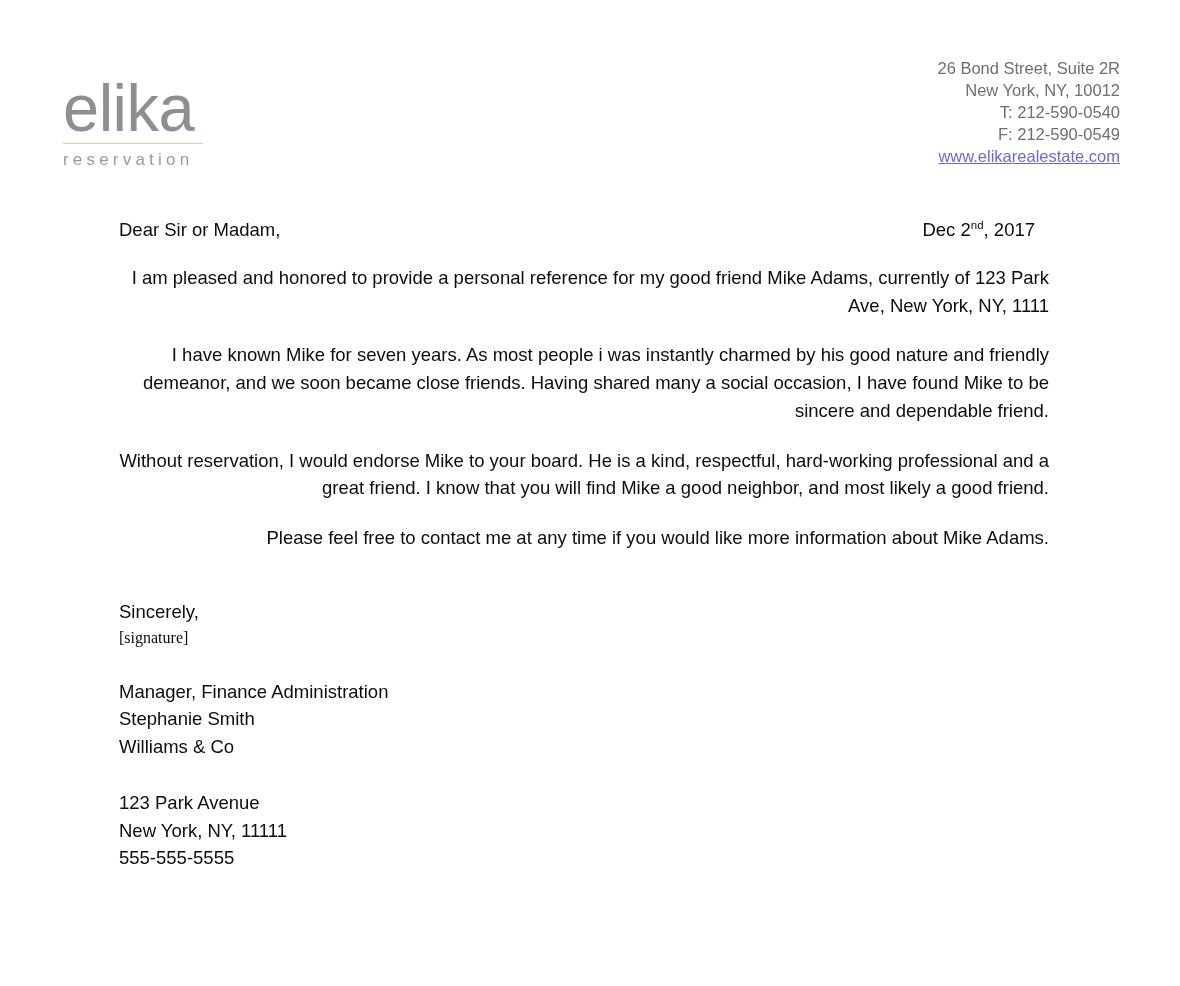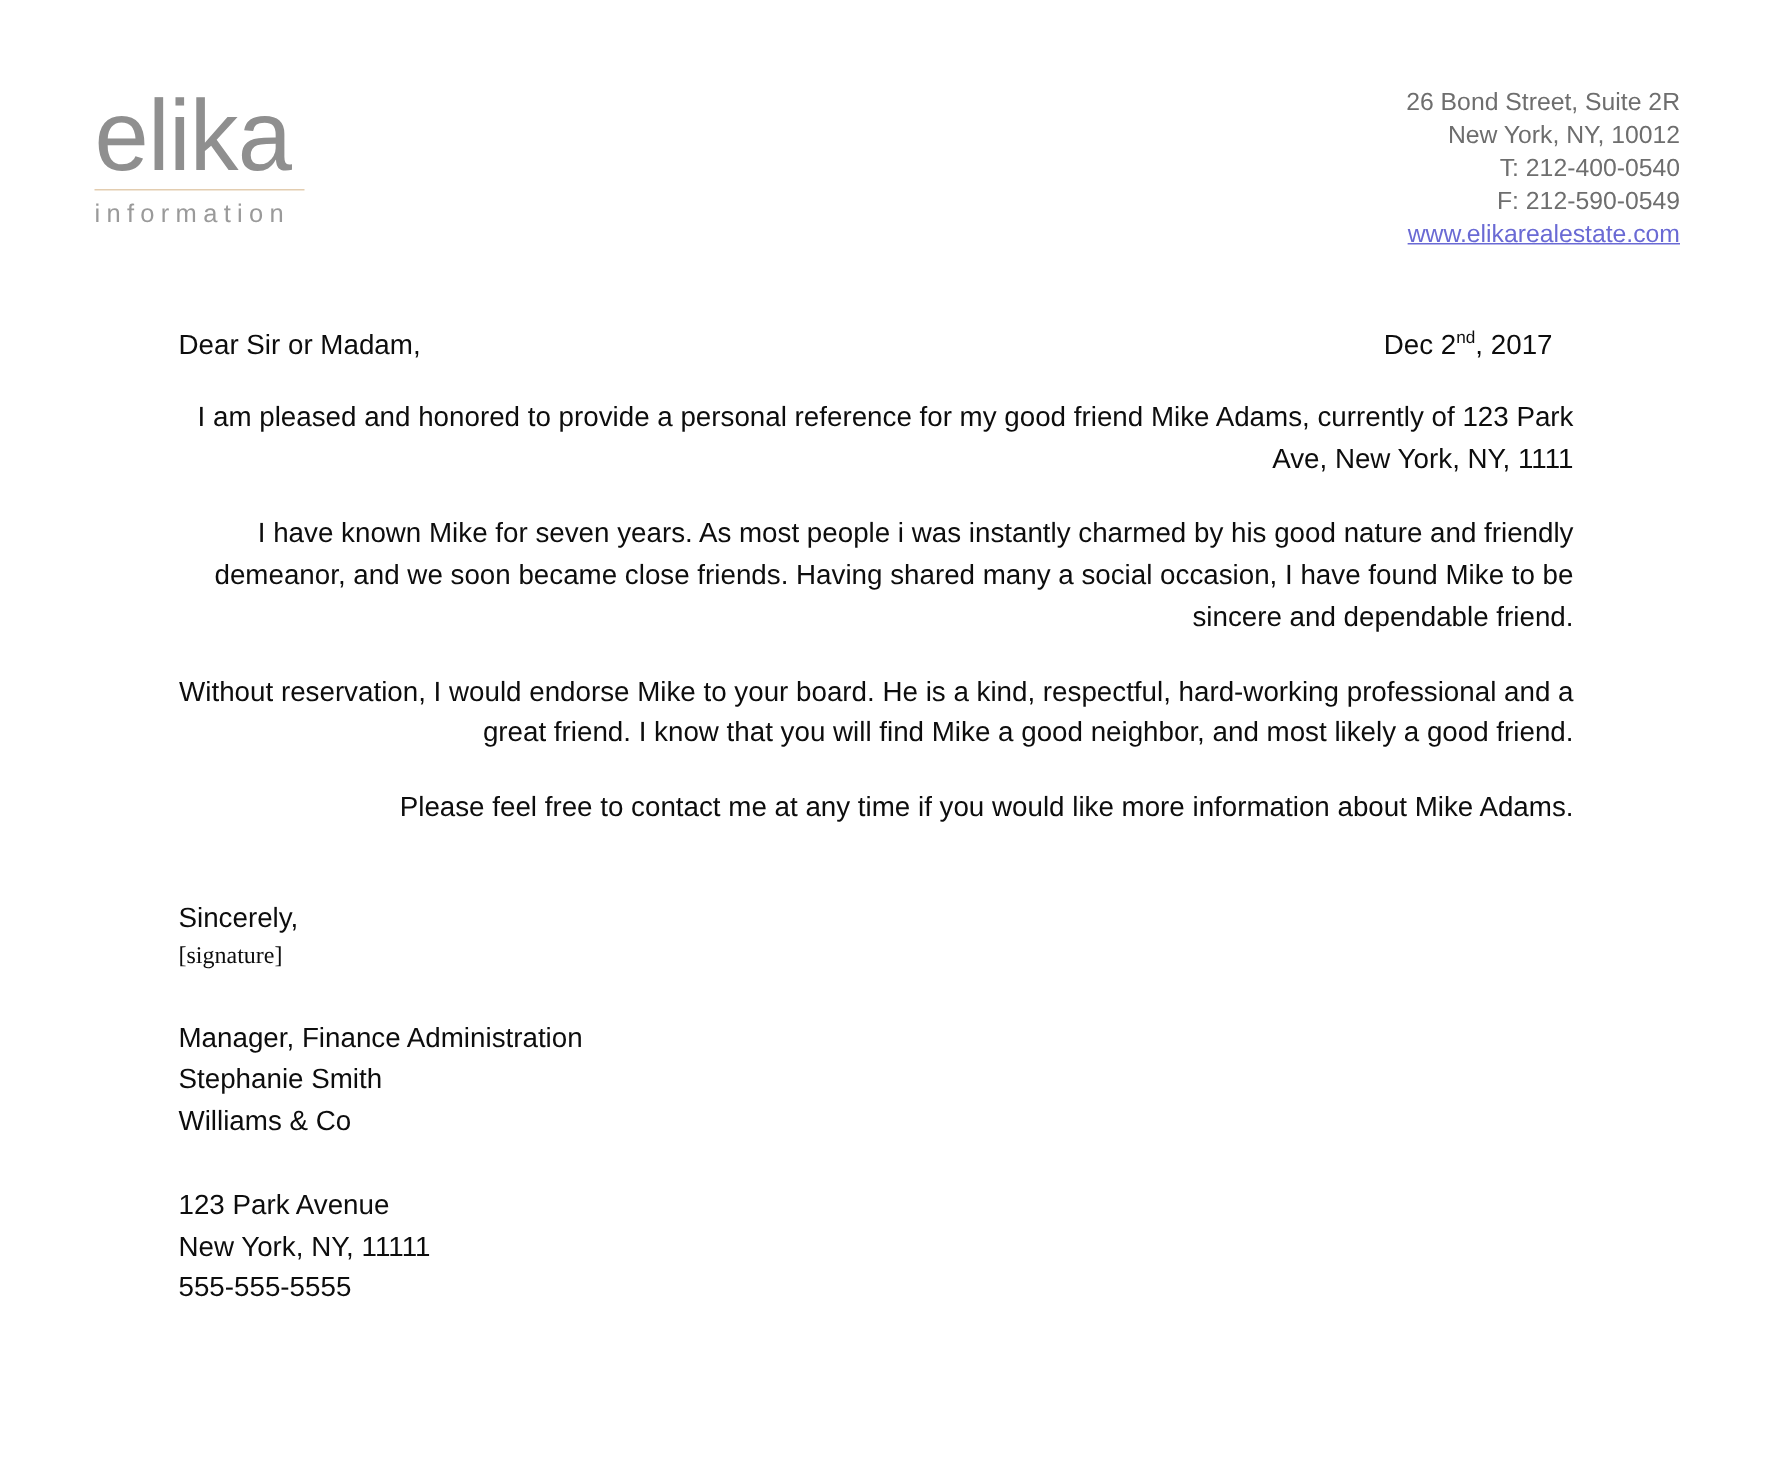--- a/index.html
+++ b/index.html
@@ -23,21 +23,21 @@
     position: absolute;
     top: 0;
     left: 0;
     right: 0;
     height: 180px;
   }
 
   .logo-block {
     position: absolute;
     left: 63px;
-    top: 58px;
+    top: 75px;
     width: 300px;
   }
 
   .logo-wordmark {
     font-family: "Liberation Sans", sans-serif;
     font-size: 67px;
     line-height: 0.98;
     font-weight: 300;
     color: #8f8f8f;
     letter-spacing: -0.5px;
@@ -161,27 +161,27 @@
 </head>
 <body>
 
 <div class="page">
 
   <div class="letterhead">
 
     <div class="logo-block">
       <span class="logo-wordmark">elika</span>
       <div class="logo-rule"></div>
-      <span class="logo-sub">information</span>
+      <span class="logo-sub">reservation</span>
     </div>
 
     <div class="contact-block">
       <span class="line">26 Bond Street, Suite 2R</span>
       <span class="line">New York, NY, 10012</span>
-      <span class="line">T: 212-400-0540</span>
+      <span class="line">T: 212-590-0540</span>
       <span class="line">F: 212-590-0549</span>
       <span class="line"><a class="contact-link" href="#">www.elikarealestate.com</a></span>
     </div>
 
   </div>
 
   <div class="letter-body">
 
     <div class="salutation-row">
       <span class="salutation">Dear Sir or Madam,</span>

